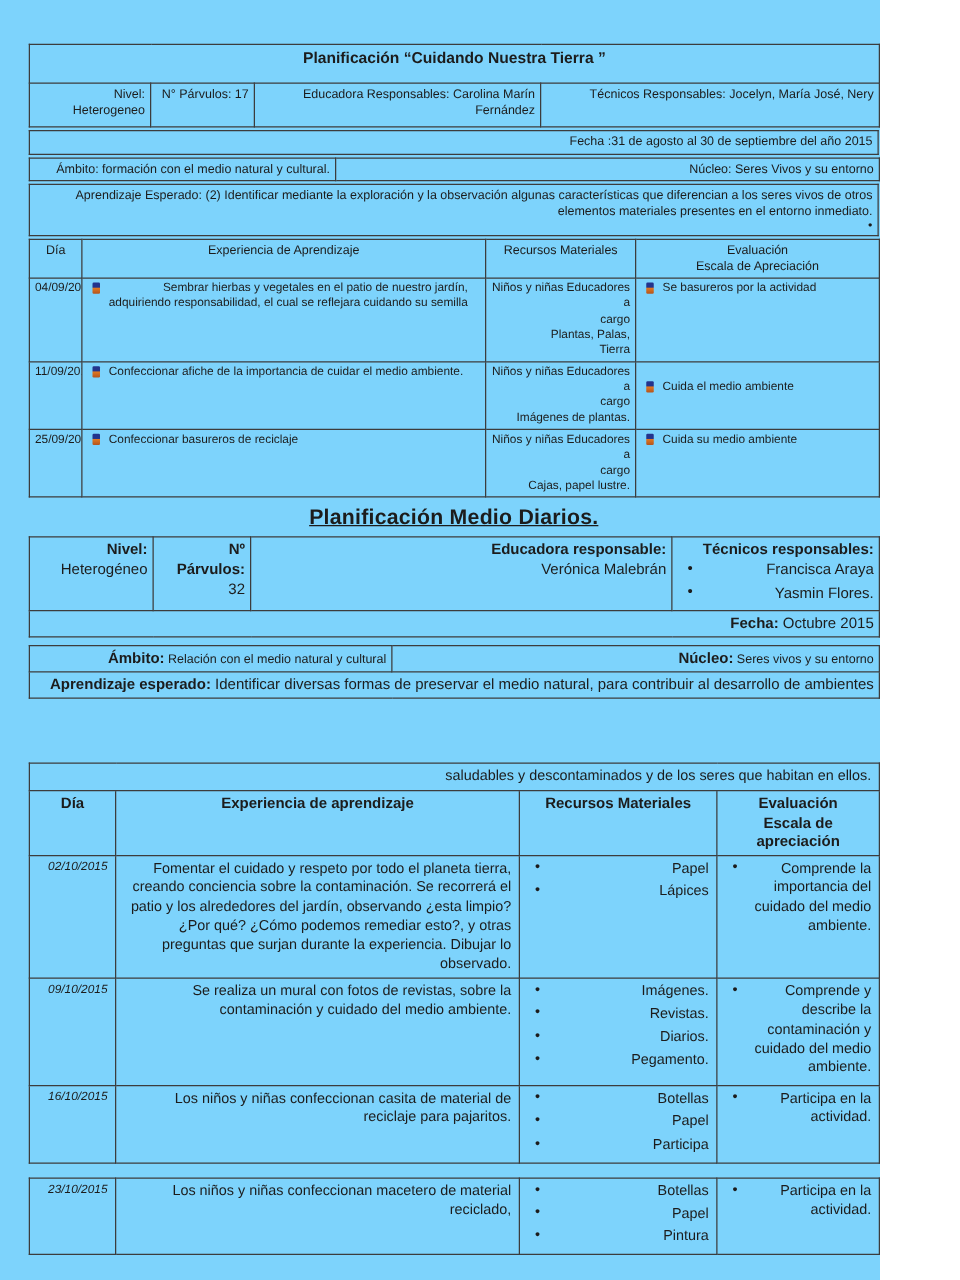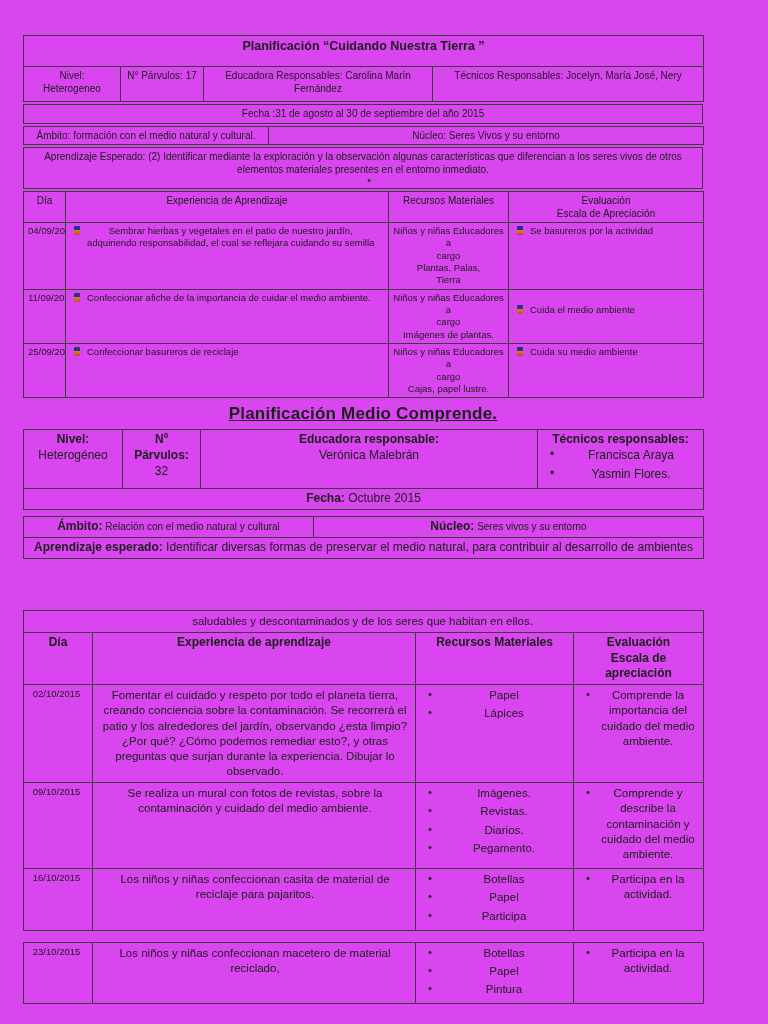--- a/index.html
+++ b/index.html
@@ -3,25 +3,25 @@
 <meta charset="utf-8">
 <style>
   html,body { margin:0; padding:0; }
   body {
     width:768px; height:1024px;
     background:#ffffff;
     font-family:"Liberation Sans", sans-serif;
     color:#1c1c1c;
     position:relative;
   }
-  .page { position:absolute; left:0; top:0; width:768px; height:1024px; background:#d946ef; overflow:hidden; }
+  .page { position:absolute; left:0; top:0; width:704px; height:1024px; background:#7dd3fc; overflow:hidden; }
   .content { position:absolute; left:23px; top:35px; width:680px; }
 
   table { border-collapse:collapse; width:680px; table-layout:fixed; }
-  td, th { border:1px solid #3c3c3c; vertical-align:top; padding:2px 4px; font-weight:normal; text-align:center; overflow:hidden; }
+  td, th { border:1px solid #3c3c3c; vertical-align:top; padding:2px 4px; font-weight:normal; text-align:right; overflow:hidden; }
   .outer2 td, .outer2 th { border-color:#3c3c3c; }
 
   
   .s1 { font-size:9.5px; line-height:1.3; }
   .s1-title-cell { text-align:center; font-weight:bold; font-size:12.5px; height:26px; }
   .s1 .info-cell { height:30px; font-size:10px; }
   .s1-fecha td { height:14px; font-size:10px; }
   .s1-ambito td { height:13px; font-size:10px;margin-left:29px; }
   .s1-aprend td { font-size:10px; height:30px; }
   .s1-bullet { margin-left:12px; font-size:10px; line-height:1; }
@@ -42,21 +42,21 @@
   .s2 { font-size:12px; line-height:1.32; }
   .s2 .lbl { font-weight:bold; }
   .s2-info td { height:38px; }
   .s2-fecha td { height:16px; }
   .s2-ambito td { height:15px; }
   .s2-ambito .val { font-size:10px; }
   .s2-aprend td { height:14px;margin-left:28px; }
   .s2-cont td { font-size:11.5px; height:13px; padding:1px 4px; }
   .s2-grid th { text-align:center; font-weight:bold; font-size:12px; height:38px; white-space:pre-line; vertical-align:top; }
   .s2-grid td { font-size:11.5px; padding:3px 6px 3px 4px; }
-  .s2-grid .date, .s2x .date { font-size:9.5px; padding-left:3px; }
+  .s2-grid .date, .s2x .date { font-size:9.5px; padding-left:3px;font-style:italic; }
   .exp { padding-left:8px !important; }
 
   ul.dots { margin:0; padding:0 0 0 8px; list-style:none; }
   ul.dots li { position:relative; padding-left:13px; margin:0 0 3px 0; }
   ul.dots li::before { content:"•"; position:absolute; left:0; top:-1px; }
 
   .gap2 { height:2px; } .gap6 { height:6px; }
   .gap-pagebreak { height:51px; }
   .gap11 { height:11px; }
 </style>
@@ -191,21 +191,21 @@
       <td>
         <div class="cell-flex">
                 <span class="mk"></span>
           <span>Cuida su medio ambiente</span>
               </div>
       </td>
     </tr>
   </tbody>
       </table>
 
-  <div class="s2-title">Planificación Medio Comprende.</div>
+  <div class="s2-title">Planificación Medio Diarios.</div>
 
   <table class="s2 s2-info outer2">
     <colgroup>
           <col style="width:99px">
           <col style="width:78px">
           <col style="width:337px">
           <col style="width:166px">
         </colgroup>
     <tbody>
           <tr>

